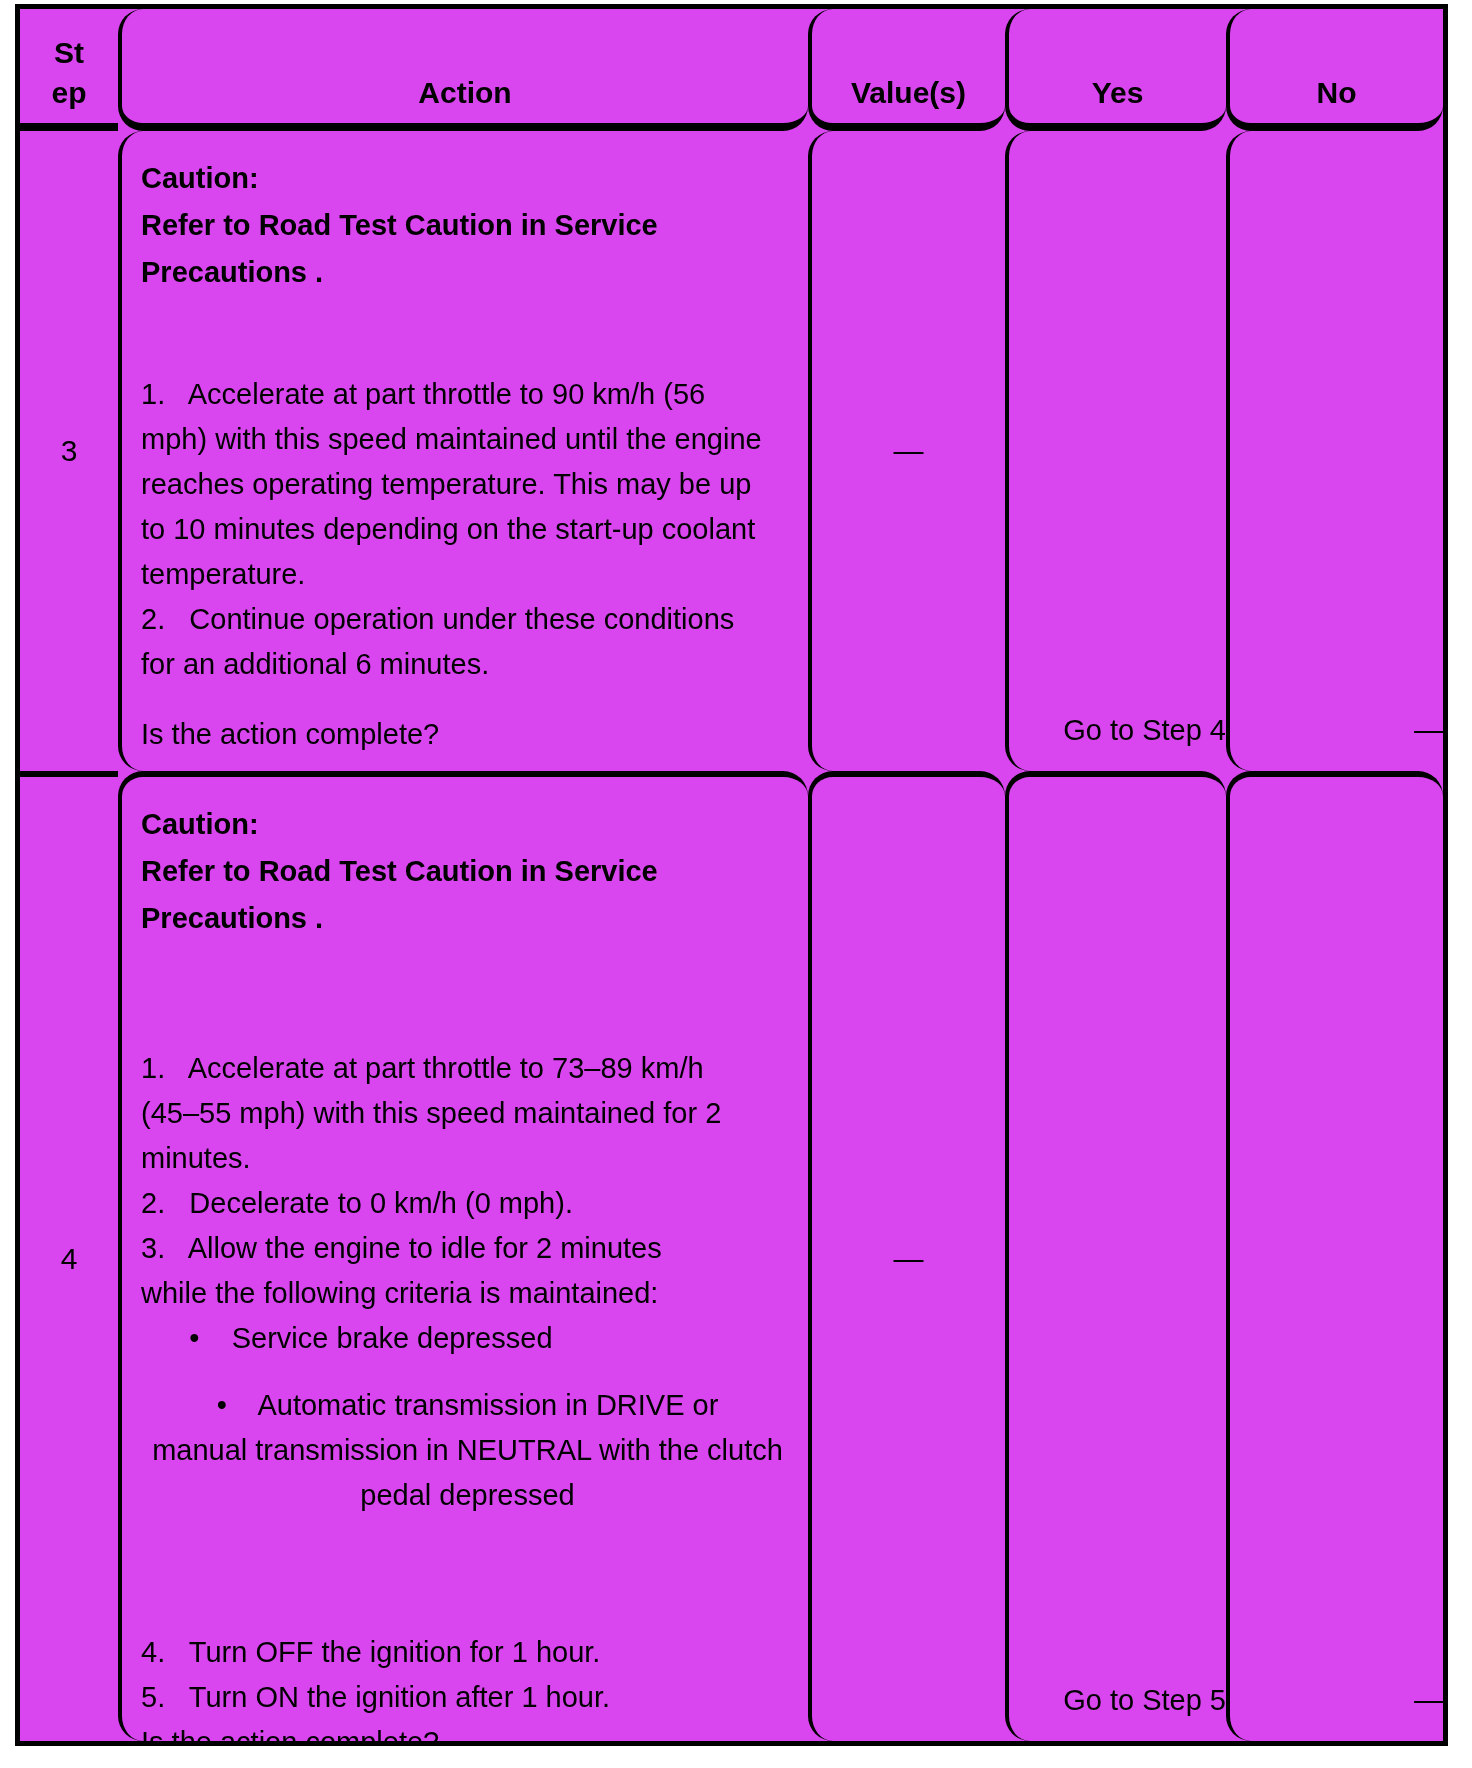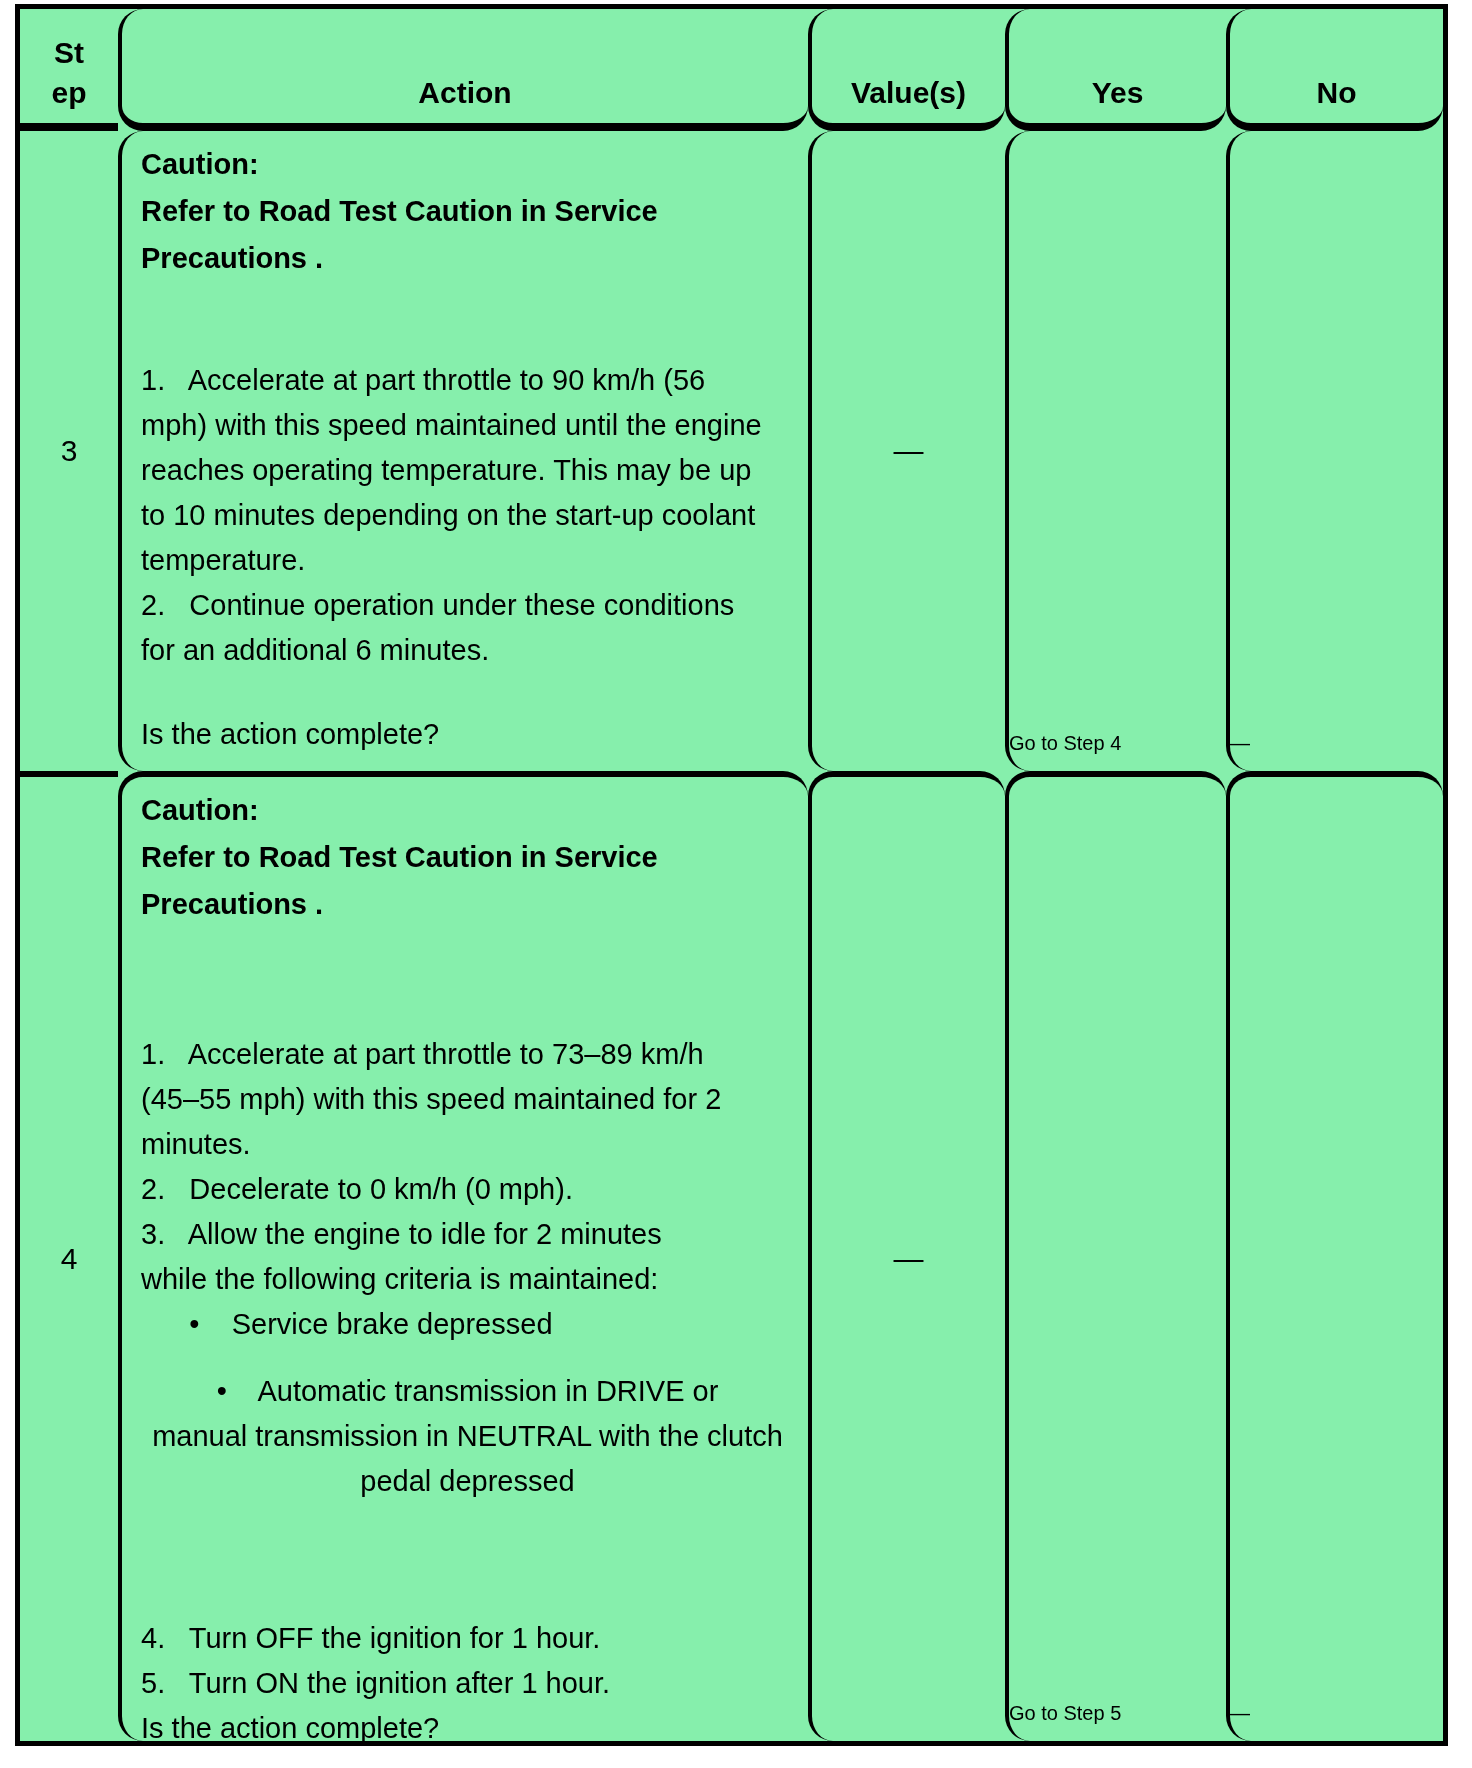--- a/index.html
+++ b/index.html
@@ -23,21 +23,21 @@
     position: absolute;
     left: 15px;
     top: 4px;
     width: 1433px;
     height: 1742px;
     box-sizing: border-box;
     border: 5px solid #000;
     display: grid;
     grid-template-columns: 98px 690px 197px 221px 1fr;
     grid-template-rows: 122px 640px 1fr;
-    background: #86efac;
+    background: #d946ef;
   }
   .cell {
     box-sizing: border-box;
     overflow: hidden;
   }
   
   .cell.vline { border-left: 4px solid #000; border-radius: 25px; }
   
   .cell.hdr { border-bottom: 8px solid #000; }
   
@@ -56,29 +56,29 @@
   }
   .cell.step-cell, .cell.value-cell {
     display: flex;
     align-items: center;
     justify-content: center;
     font-size: 30px;
   }
   .cell.result-cell {
     display: flex;
     align-items: flex-end;
-    justify-content: flex-start;
-    font-size: 20px;
-    padding-bottom: 16px;
+    justify-content: flex-end;
+    font-size: 29px;
+    padding-bottom: 24px;
     text-align: center;
   }
   .cell.action-cell {
     display: flex;
     flex-direction: column;
-    padding: 10px 14px 14px 19px;
+    padding: 24px 14px 14px 19px;
     font-size: 29px;
     line-height: 45px;
   }
   .caution {
     font-weight: bold;
     line-height: 47px;
     white-space: pre-wrap;
   }
   .instr {
     white-space: pre-wrap;

